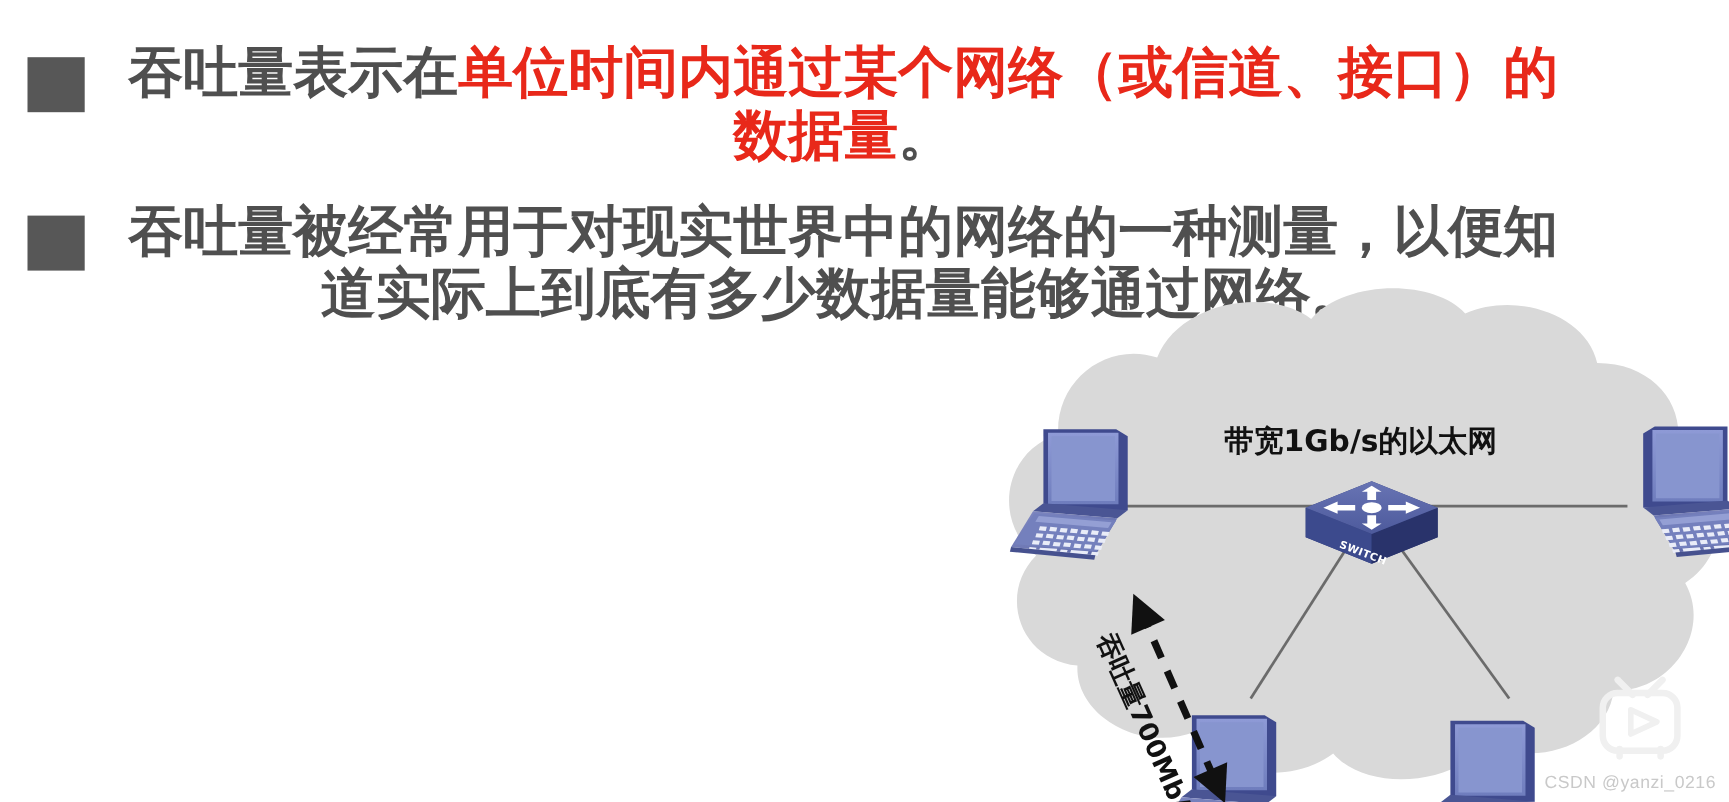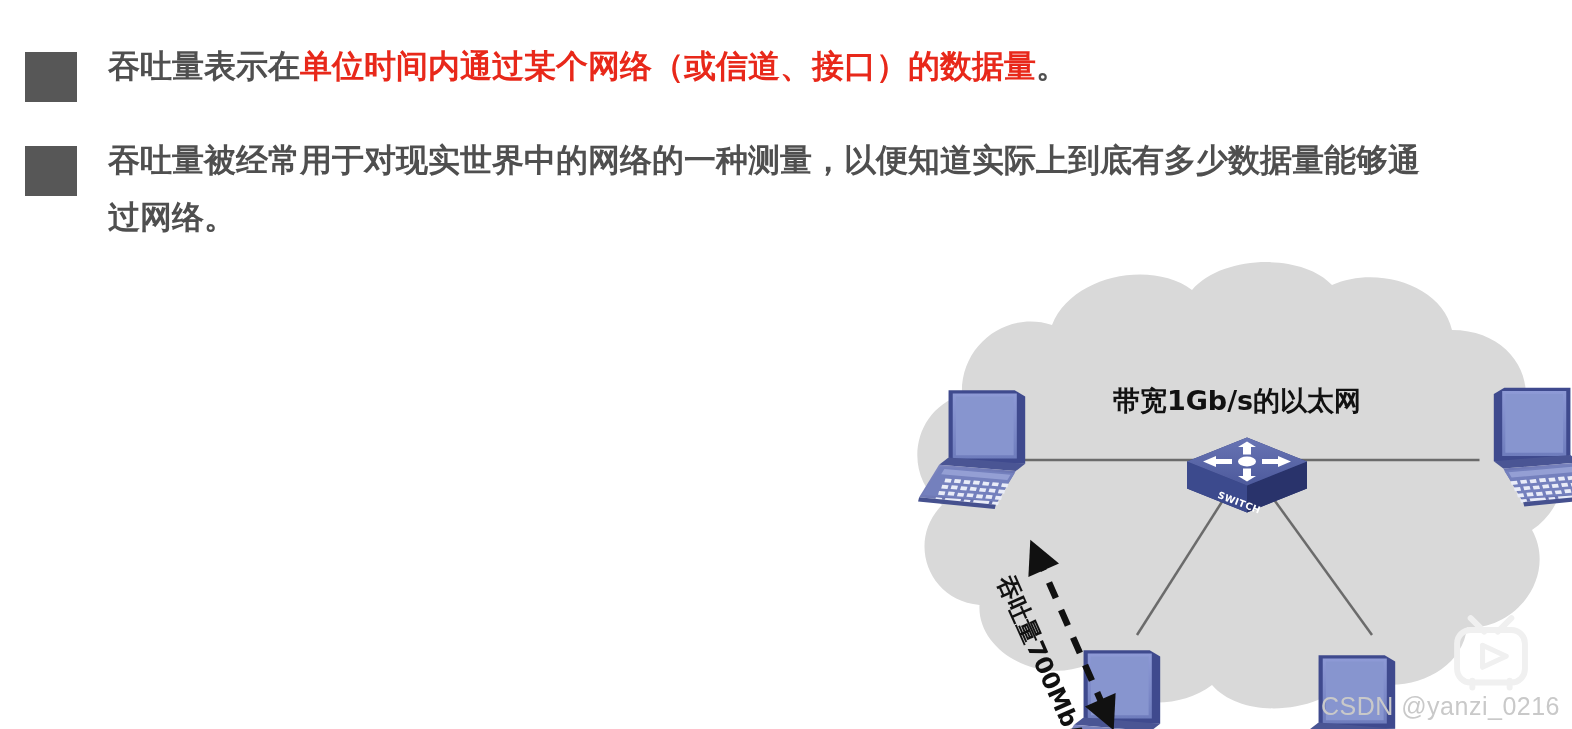--- a/index.html
+++ b/index.html
@@ -26,42 +26,43 @@
   .bullet-row.b1{margin-bottom:30px;}
   .bullet-row.b2{margin-bottom:22px;}
   .bullet-marker{
     flex:0 0 auto;
     width:52px;height:50px;
     background:#575757;
     margin-top:14px;
     margin-right:31px;
   }
   .bullet-text{
-    font-size:32px;
+    font-size:50px;
     line-height:57px;
     font-weight:bold;
     color:#4f4f4f;
     letter-spacing:0px;
     font-family:"DejaVu Sans","Liberation Sans",sans-serif;
+    text-align:center;
   }
   .bullet-text .hl{color:#e8281a;}
 
   
   .diagram{
     position:absolute;
     left:872px; top:250px;
     width:732px; height:479px;
   }
   .diagram svg{display:block;}
 
   
   .watermark{
     position:absolute;
     right:12px; bottom:8px;
-    font-size:25px;
+    font-size:16px;
     color:#c9c9c9;
     font-family:"Liberation Sans","DejaVu Sans",sans-serif;
     letter-spacing:.5px;
     white-space:nowrap;
   }
   .bili-logo{
     position:absolute;
     right:38px; bottom:38px;
     width:86px;height:78px;
     opacity:1;

